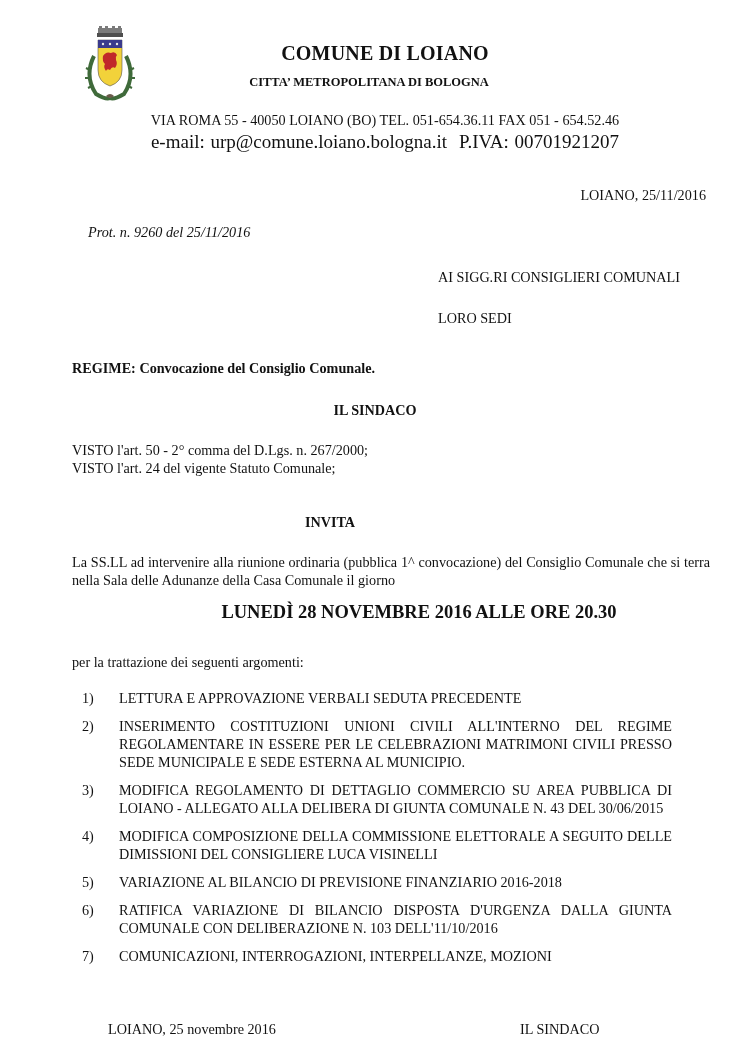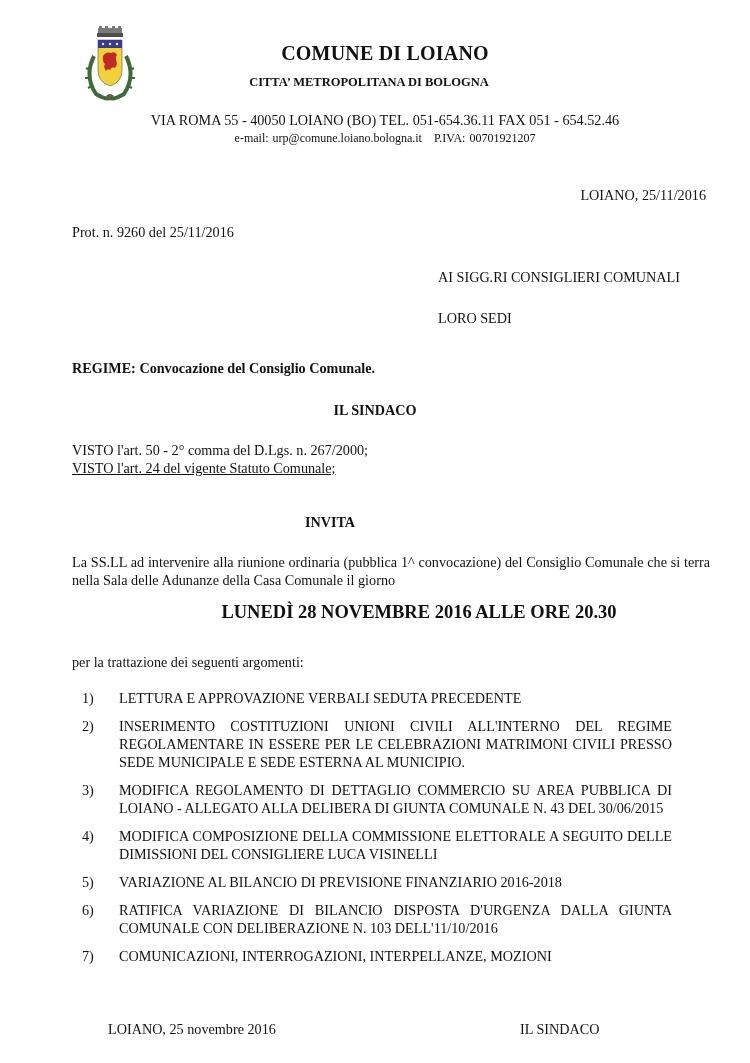--- a/index.html
+++ b/index.html
@@ -6,31 +6,31 @@
     body {
       width: 750px; height: 1063px; position: relative; overflow: hidden;
       font-family: "Liberation Serif", "DejaVu Serif", serif;
       color: #111111;
     }
     .abs { position: absolute; }
     .crest { left: 82px; top: 26px; width: 56px; height: 78px; }
     .title { left: 0; width: 750px; top: 42px; text-align: center; font-size: 20px; font-weight: bold; letter-spacing: 0.2px; padding-left: 20px; box-sizing: border-box; }
     .subtitle { left: 0; width: 718px; top: 75px; text-align: center; font-size: 12.5px; font-weight: bold; padding-left: 20px; box-sizing: border-box; }
     .address { left: 0; width: 750px; top: 112px; text-align: center; font-size: 14.2px; padding-left: 20px; box-sizing: border-box; }
-    .email { left: 0; width: 750px; top: 131px; text-align: center; font-size: 12px; padding-left: 20px; box-sizing: border-box; word-spacing: 1px; }
+    .email { left: 0; width: 750px; top: 131px; text-align: center; font-size: 19px; padding-left: 20px; box-sizing: border-box; word-spacing: 1px; }
     .email .gap { display: inline-block; width: 12px; }
     .txt { font-size: 14.2px; white-space: nowrap; }
     .date-top { right: 44px; top: 187px; }
-    .prot { left: 72px; top: 224px; }
+    .prot { left: 88px; top: 224px; font-style: italic; }
     .recipients { left: 438px; top: 269px; }
     .loro { left: 438px; top: 310px; }
     .oggetto { left: 72px; top: 360px; font-weight: bold; }
     .sindaco-h { left: 0; width: 750px; top: 402px; text-align: center; font-weight: bold; }
     .visto1 { left: 72px; top: 442px; }
-    .visto2 { left: 72px; top: 460px; text-decoration: underline; }
+    .visto2 { left: 72px; top: 460px; }
     .invita { left: 0; width: 660px; top: 514px; text-align: center; font-weight: bold; }
     .para { left: 72px; top: 553px; width: 638px; font-size: 14.2px; line-height: 18px; text-align: justify; }
     .meeting { left: 0; width: 750px; top: 602px; text-align: center; font-size: 18.5px; font-weight: bold; margin-left: 44px; }
     .intro { left: 72px; top: 654px; }
     .agenda { left: 82px; top: 689px; width: 590px; margin: 0; padding: 0; list-style: none; }
     .agenda li { display: flex; font-size: 14.2px; line-height: 18px; margin-bottom: 10px; }
     .agenda li .num { width: 37px; flex: none; }
     .agenda li .text { flex: 1; text-align: justify; text-align-last: left; }
     .sign-date { left: 72px; top: 1021px; margin-left: 36px; }
     .sign-role { left: 520px; top: 1021px; }

